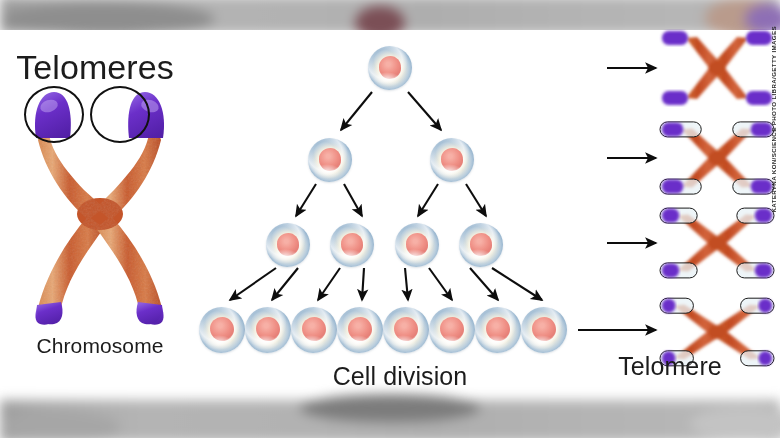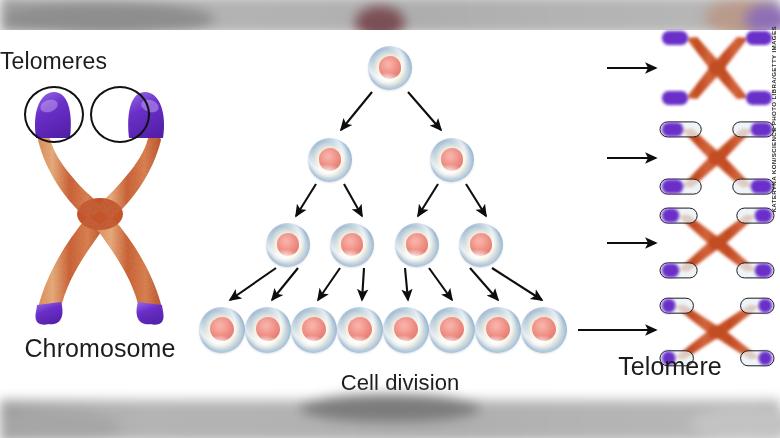--- a/index.html
+++ b/index.html
@@ -38,23 +38,23 @@
   }
 
   
   .label {
     position:absolute;
     color:#1c1c1c;
     font-weight:400;
     white-space:nowrap;
     letter-spacing:0.1px;
   }
-  #lbl-telomeres { left:0; top:48px; width:190px; text-align:left; font-size:23px; }
-  #lbl-chromosome { left:0; top:334px; width:200px; text-align:center; font-size:25px; }
-  #lbl-celldivision { left:240px; top:370px; width:320px; text-align:center; font-size:22px; }
+  #lbl-telomeres { left:0; top:48px; width:190px; text-align:center; font-size:34px; }
+  #lbl-chromosome { left:0; top:334px; width:200px; text-align:center; font-size:21px; }
+  #lbl-celldivision { left:240px; top:362px; width:320px; text-align:center; font-size:25px; }
   #lbl-shortening {
     left:580px; top:352px; width:180px; text-align:center;
     font-size:25px; line-height:29px;
   }
 
   
   #credit {
     position:absolute;
     right:1px; top:26px;
     width:12px; height:210px;

